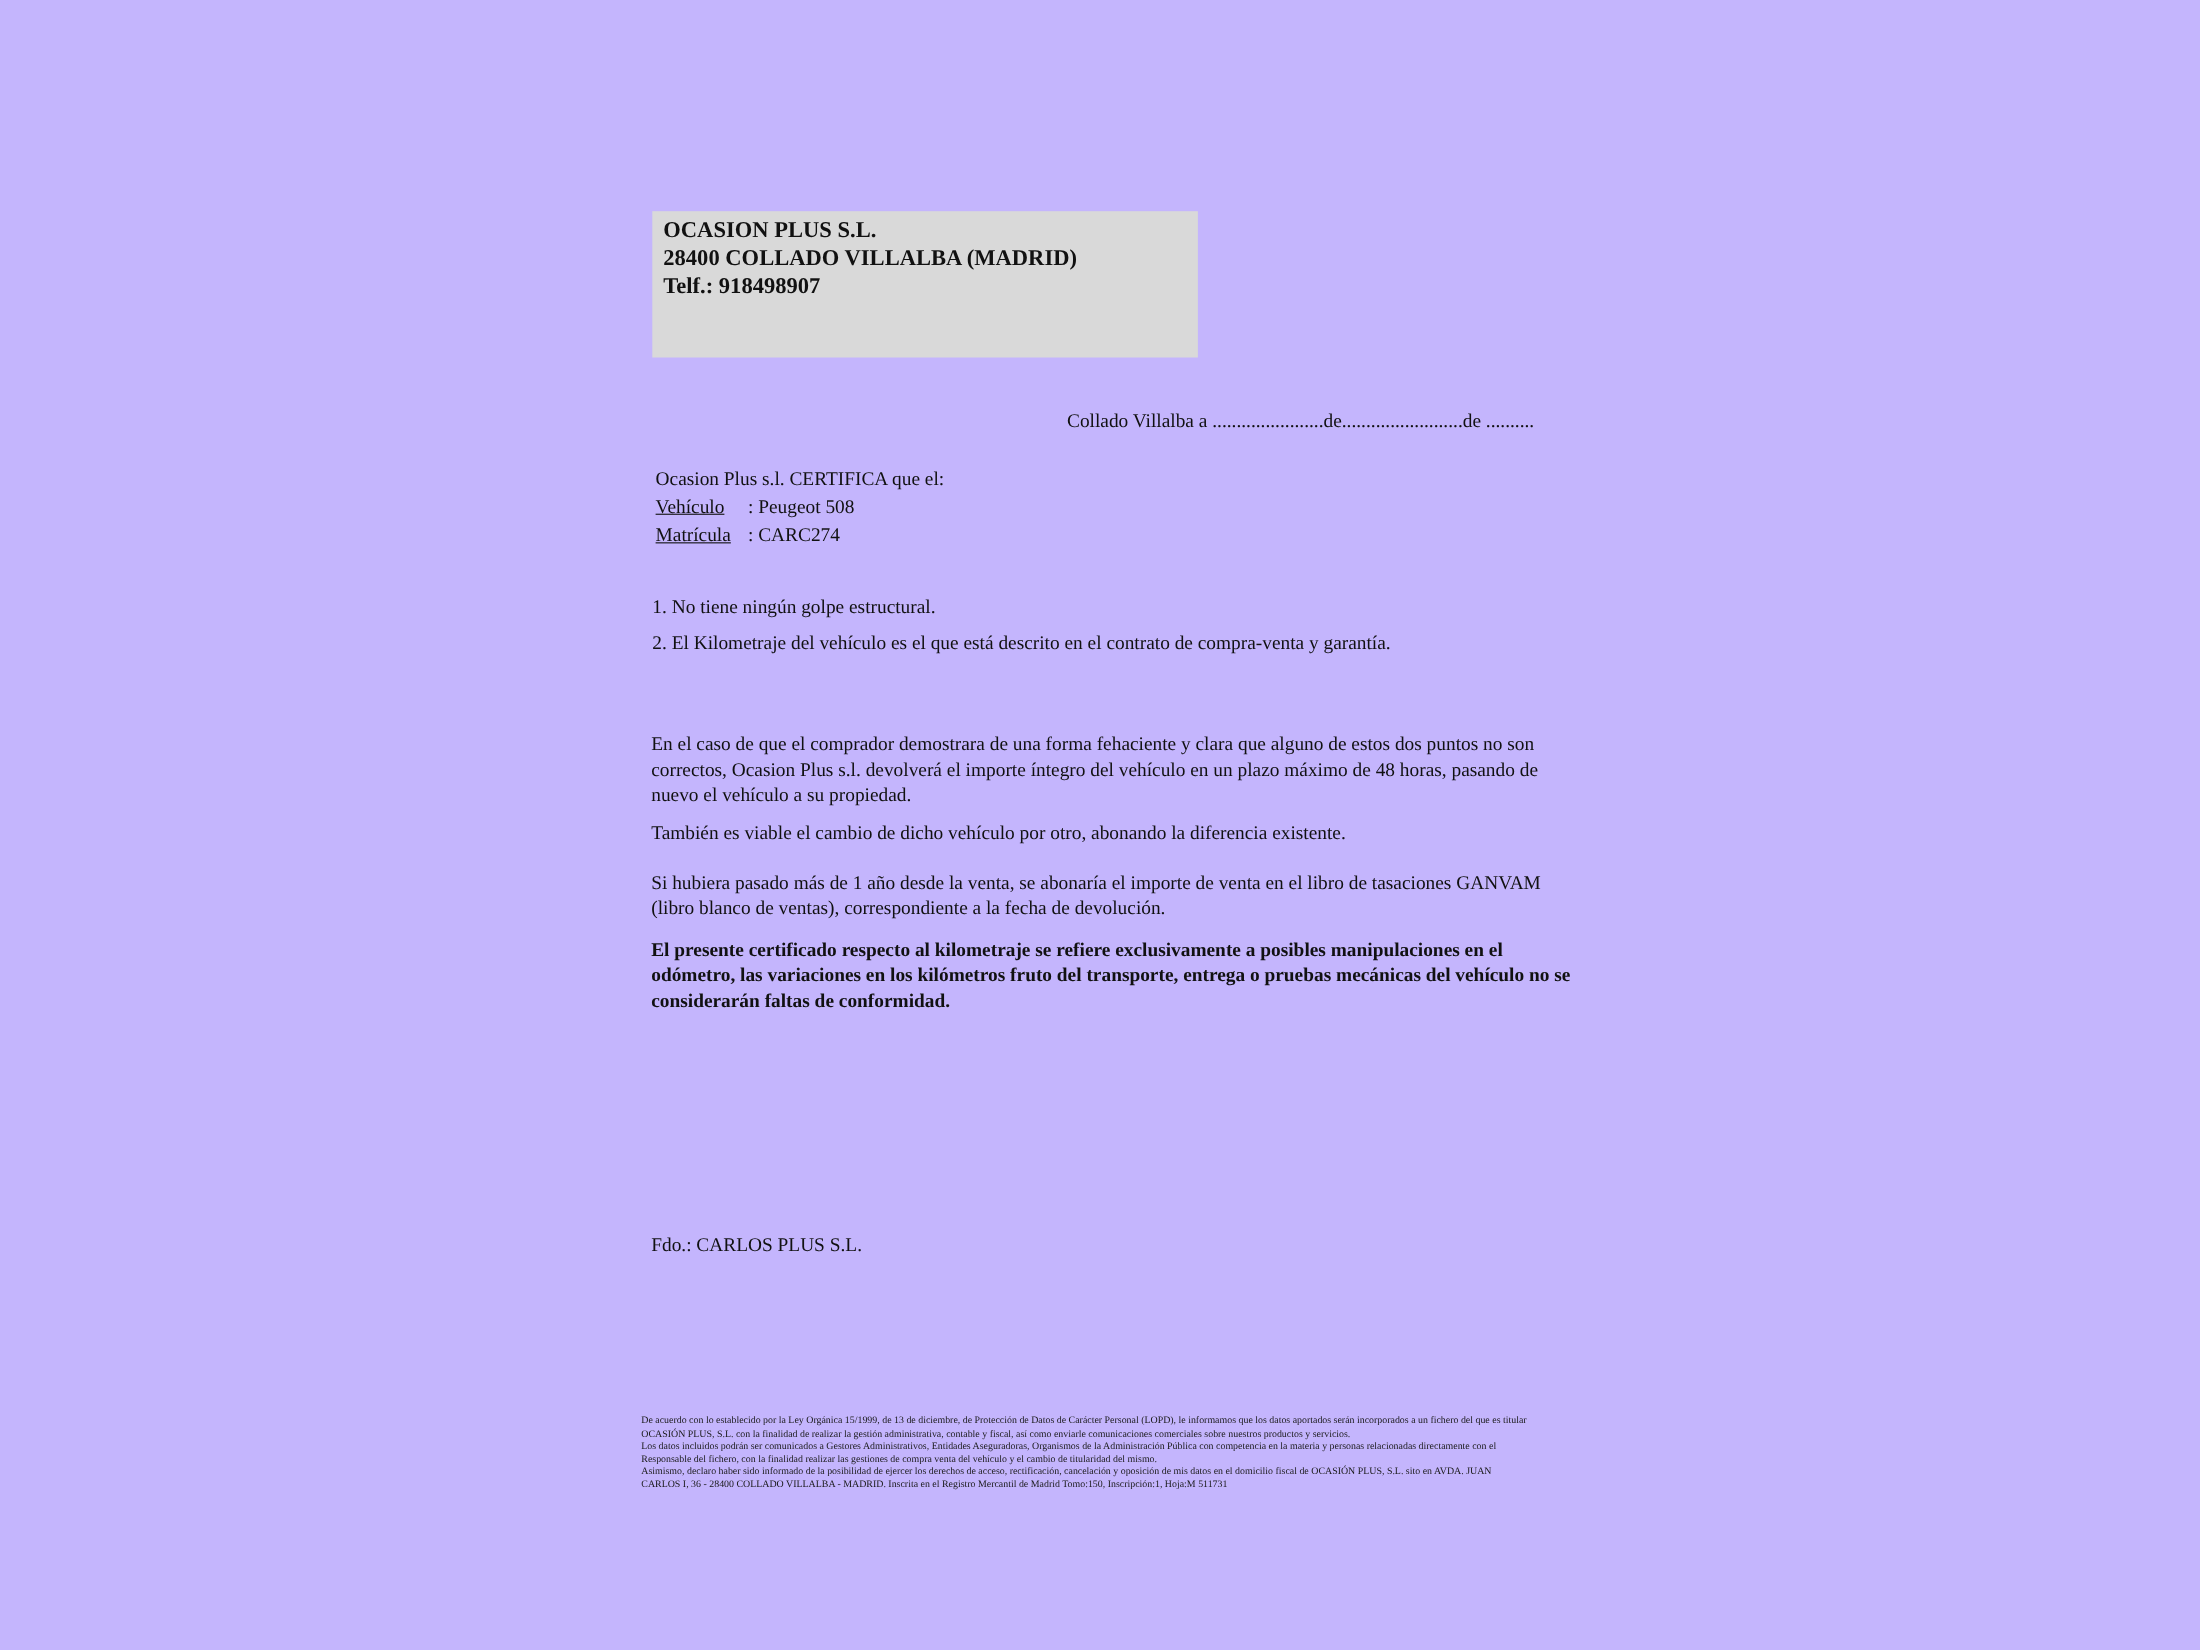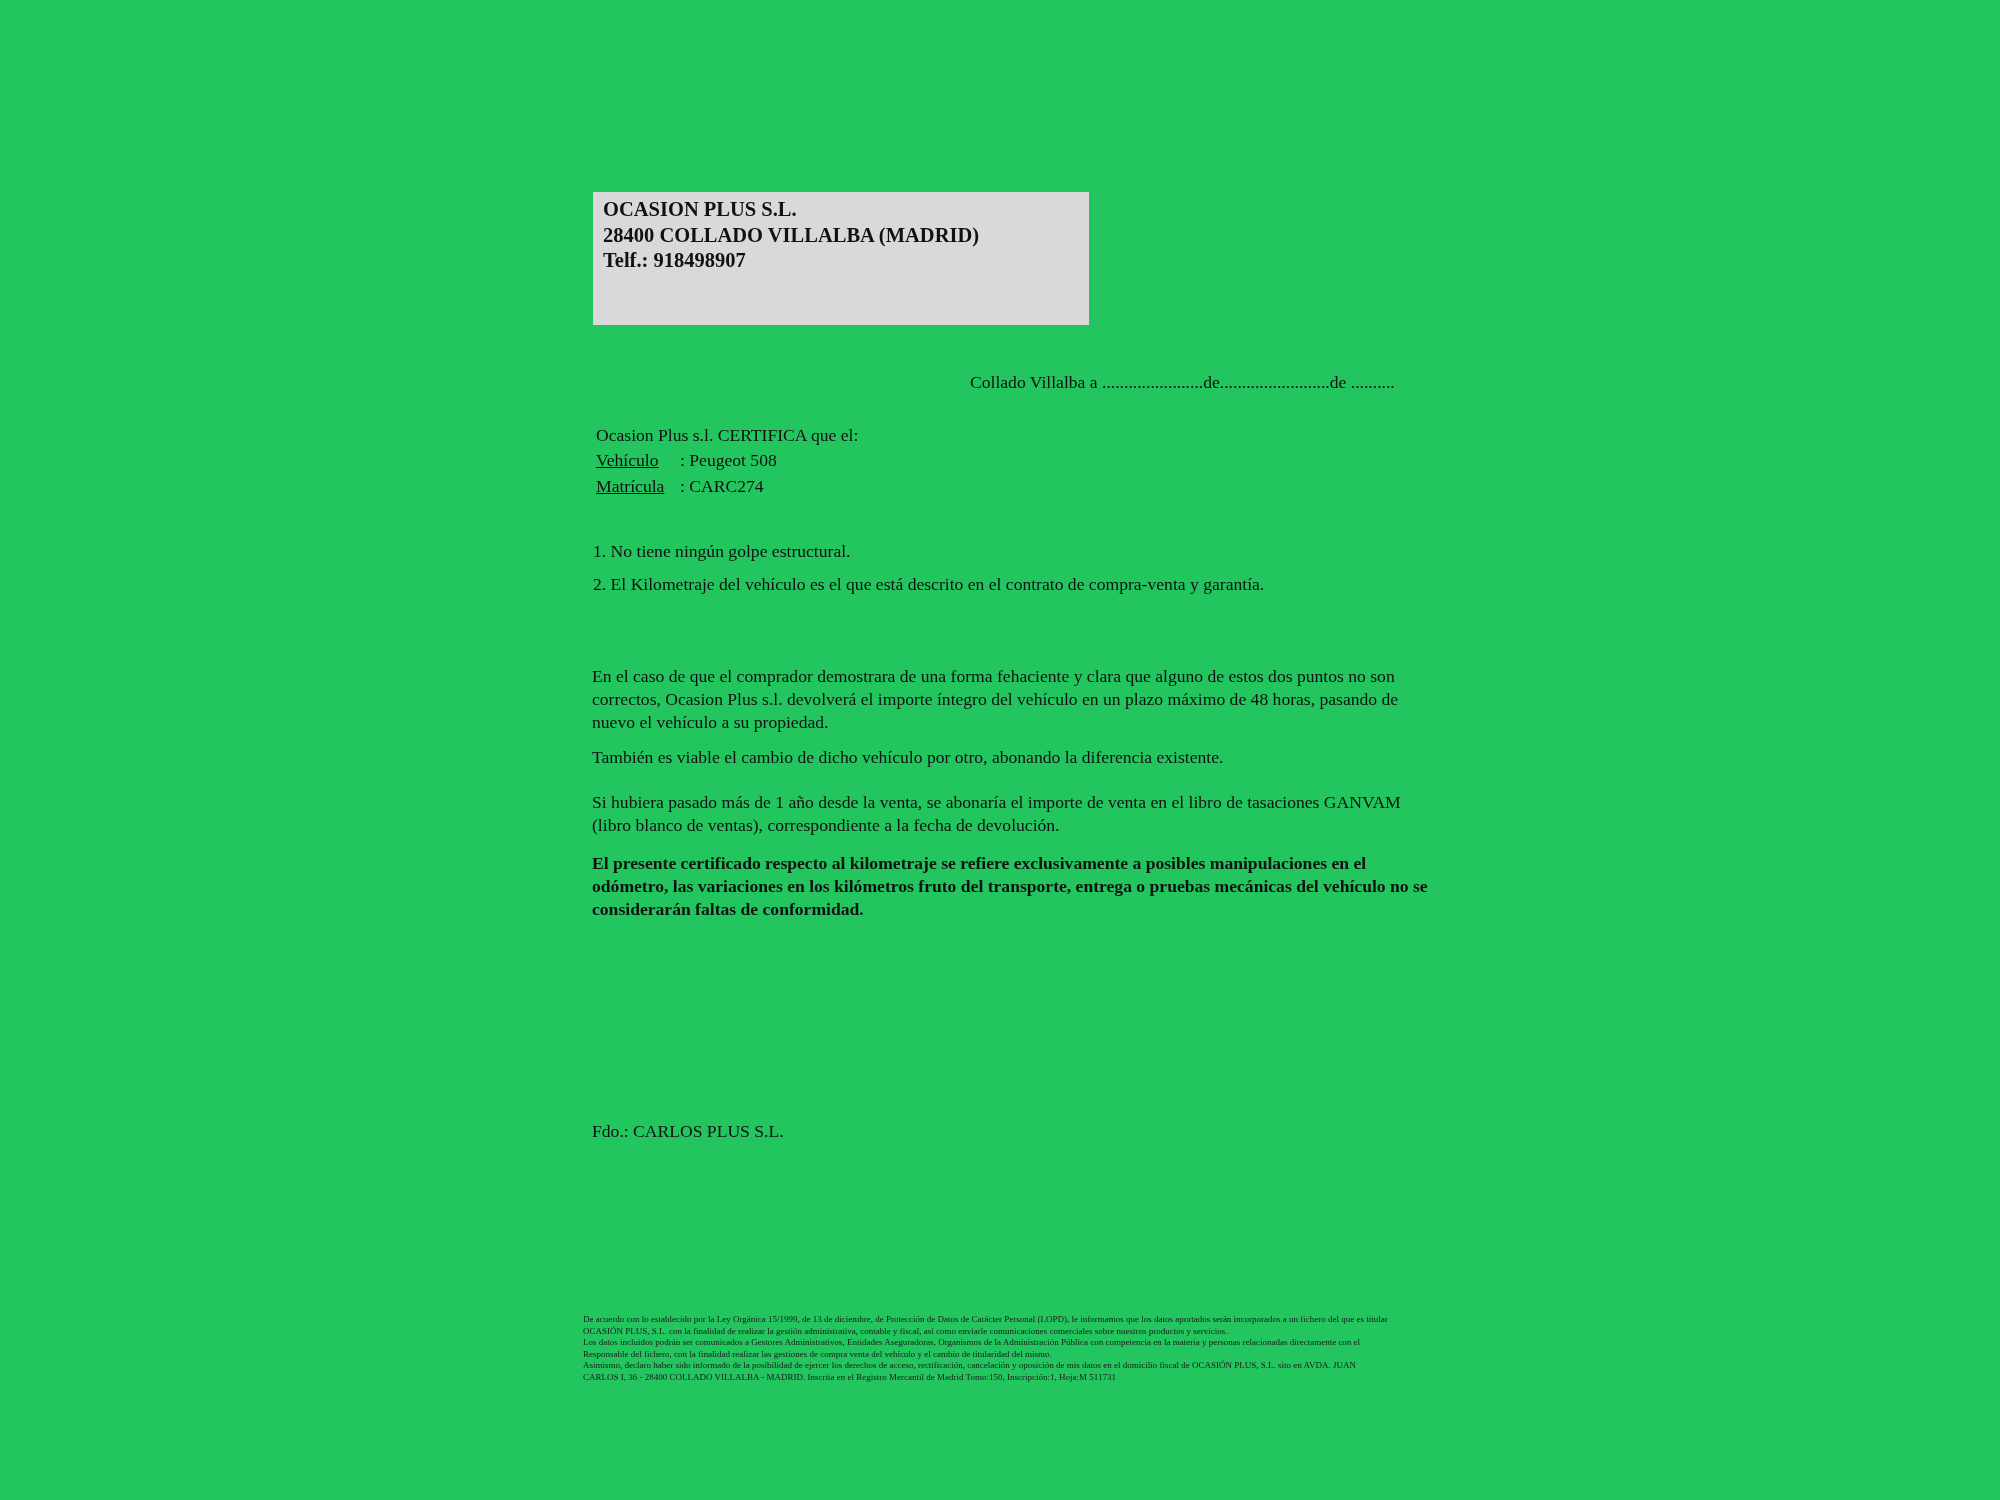--- a/index.html
+++ b/index.html
@@ -4,21 +4,21 @@
 <style>
   html, body {
     margin: 0;
     padding: 0;
     background: #ffffff;
   }
   #page {
     position: relative;
     width: 2000px;
     height: 1500px;
-    background: #22c55e;
+    background: #c4b5fd;
     font-family: "Liberation Serif", serif;
     color: #111111;
     overflow: hidden;
   }
   .abs { position: absolute; }
 
   #header-box {
     left: 593px;
     top: 192px;
     width: 496px;
@@ -77,21 +77,20 @@
     left: 592px;
     top: 1121px;
     font-size: 17.6px;
     white-space: nowrap;
   }
 
   #legal-block {
     left: 583px;
     top: 1286px;
     width: 860px;
-    margin-top: 28px;
   }
   #legal-block .legal-line {
     font-size: 9px;
     line-height: 11.6px;
     white-space: nowrap;
     color: #1a1a1a;
   }
 </style>
 </head>
 <body>

